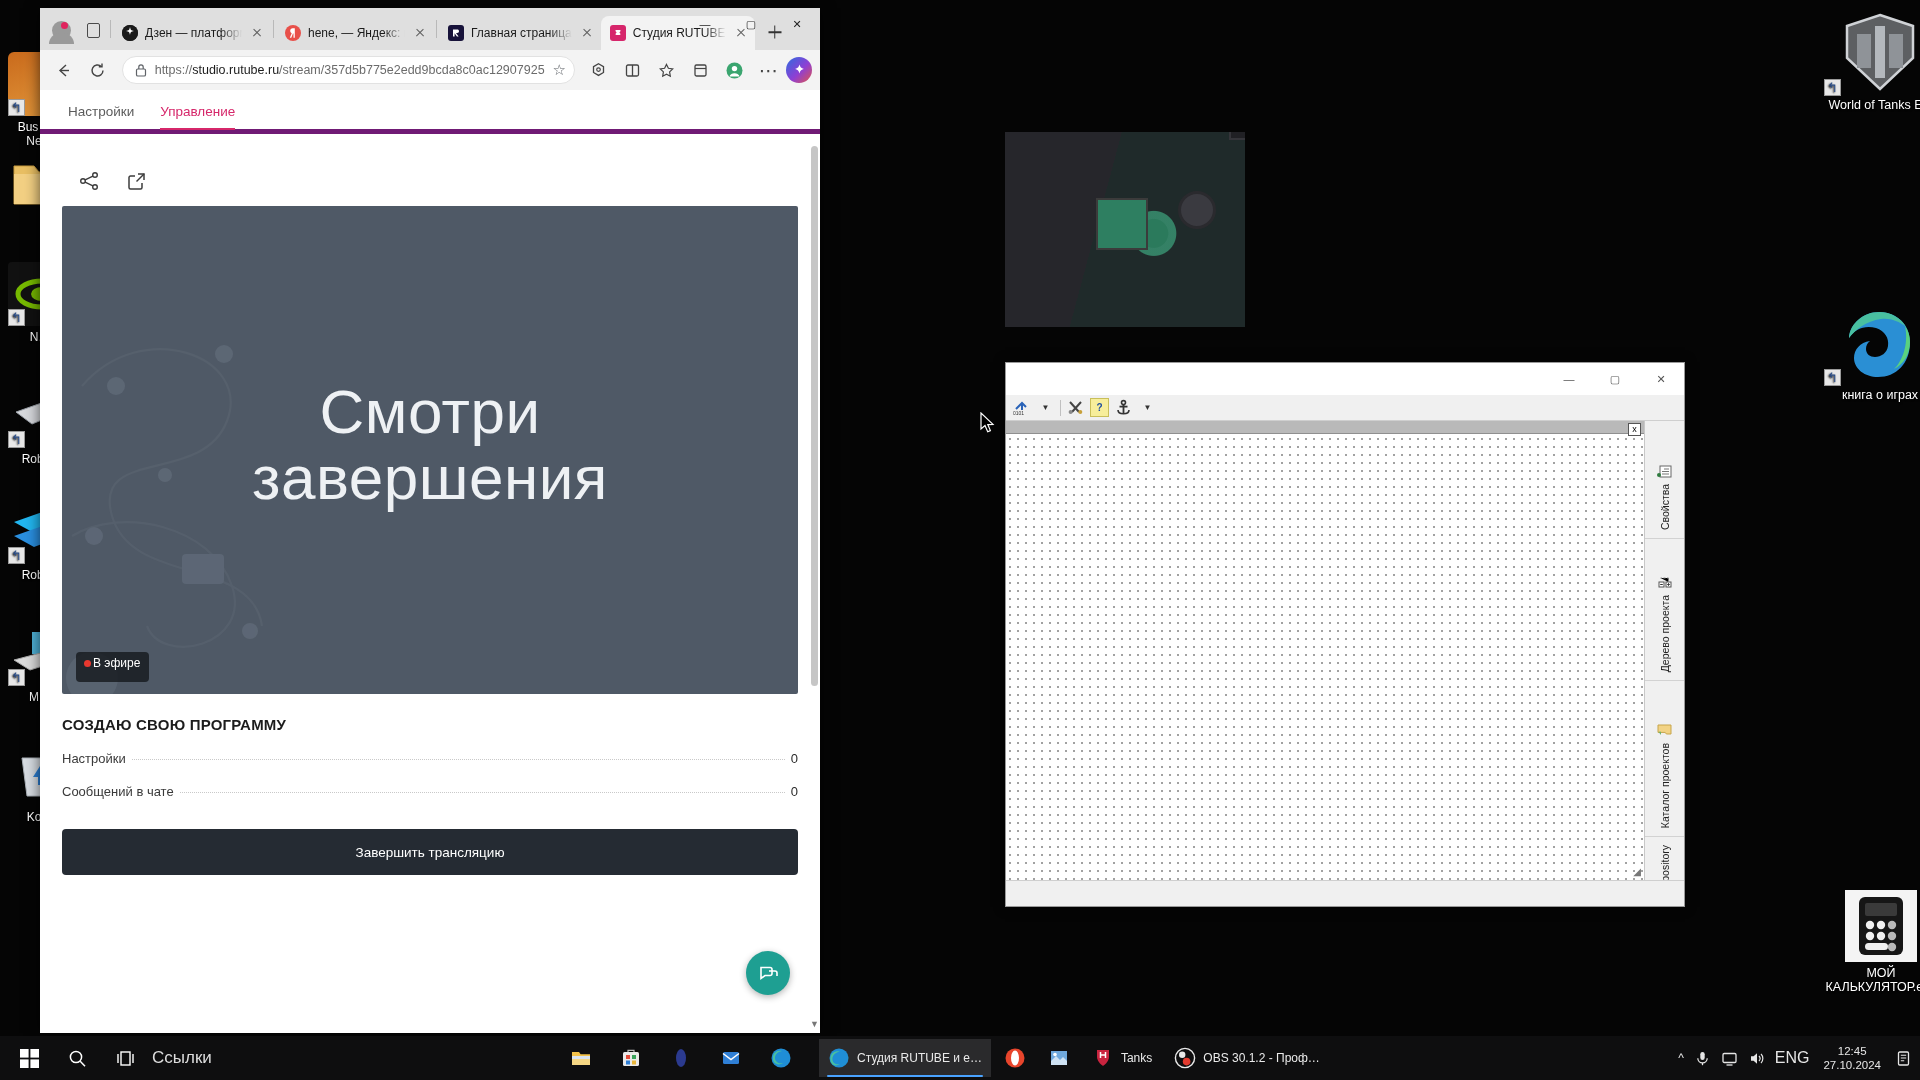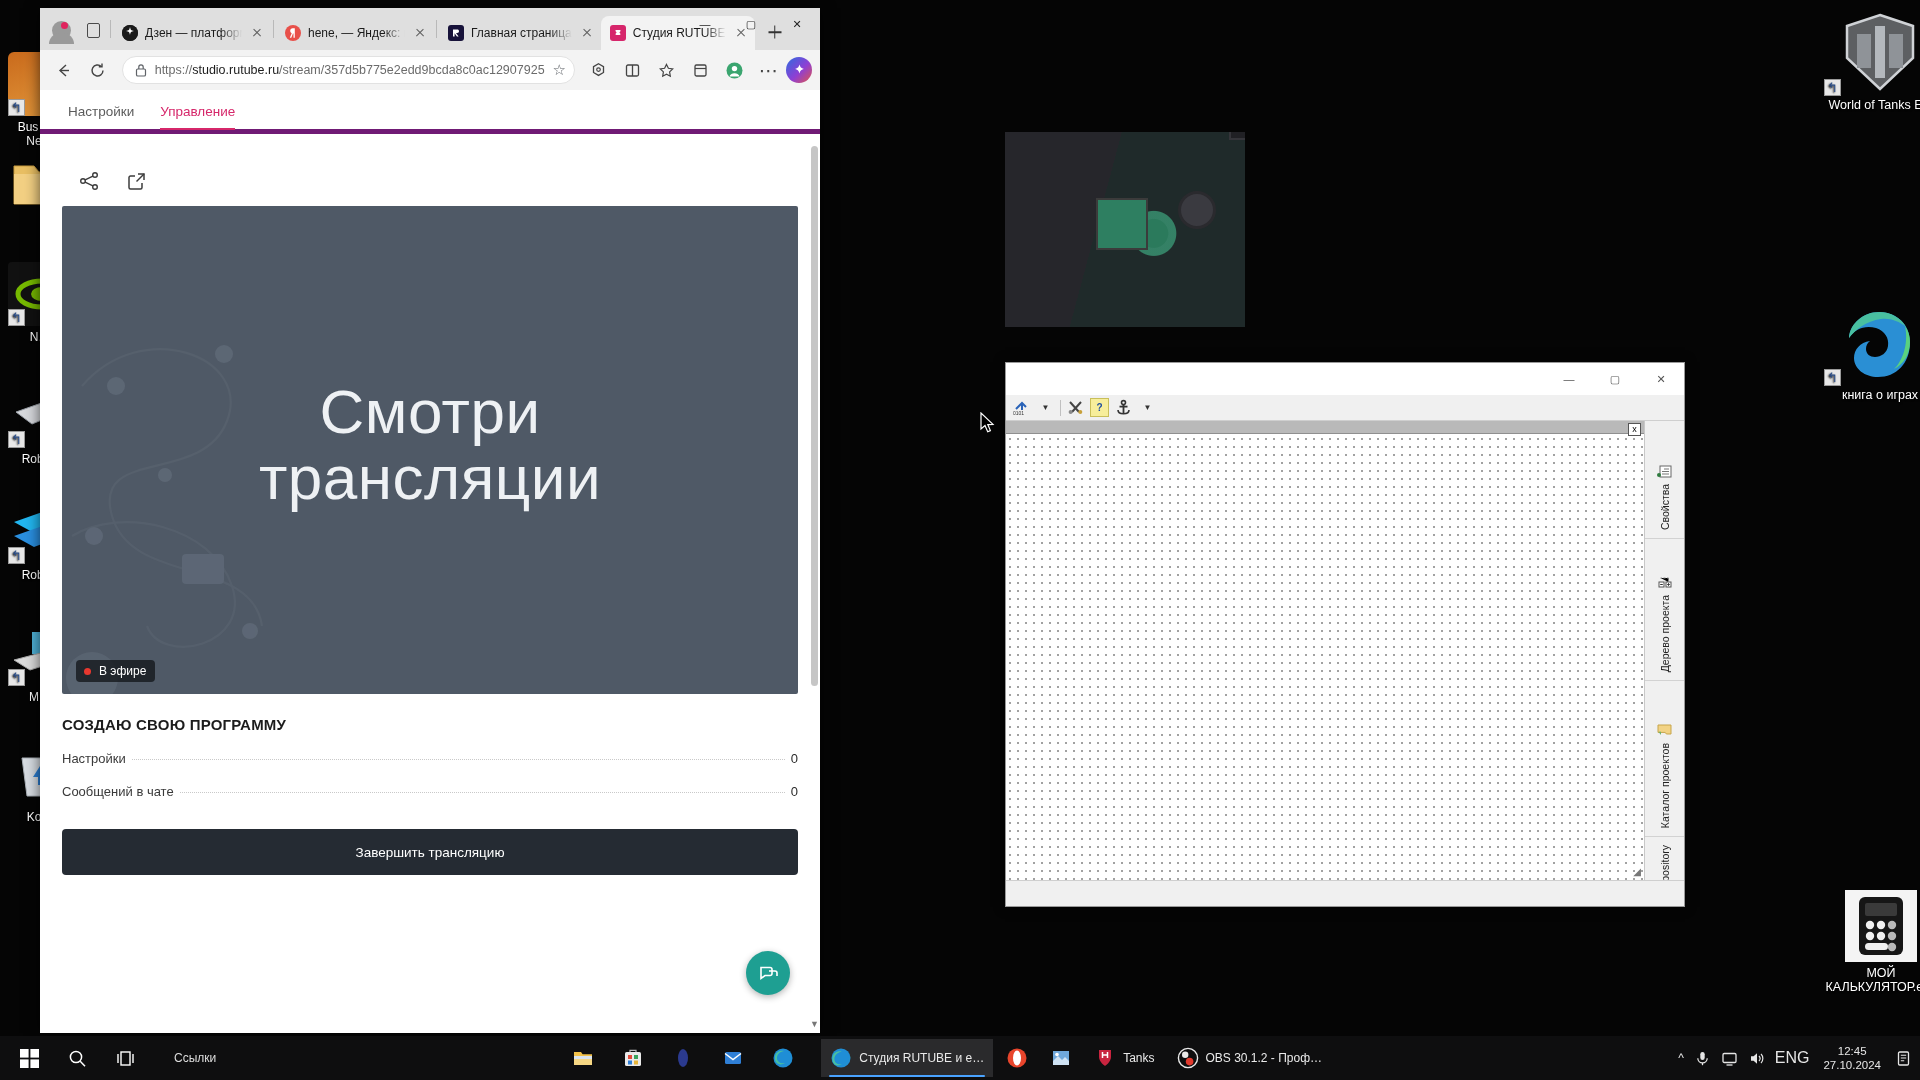--- a/index.html
+++ b/index.html
@@ -148,21 +148,21 @@
     position:relative; overflow:hidden; border-radius:2px;
   }
   .player .bigtext{
     position:absolute; left:0; right:0; top:50%; transform:translateY(-54%);
     text-align:center; color:#eef1f4; font-size:62px; line-height:1.06;
     font-weight:400; letter-spacing:.5px;
   }
   .live-badge{
     position:absolute; left:14px; bottom:12px;
     background:rgba(22,26,31,.82); border-radius:4px;
-    padding:4px 9px 4px 8px; display:flex; align-items:center; gap:8px;
+    padding:4px 9px 12px 8px; display:flex; align-items:center; gap:2px;
     color:#fff; font-size:12px;
   }
   .live-dot{ width:7px;height:7px;border-radius:50%;background:#e8382f;}
 
   .stream-title{
     margin: 22px 22px 0; font-size:15px; font-weight:700; color:#1c1c1c;
     letter-spacing:.2px;
   }
   .statrow{
     margin: 18px 22px 0; display:flex; align-items:baseline; gap:6px;
@@ -259,21 +259,21 @@
   }
   #hiasm .resz{ position:absolute; right:3px; bottom:3px; color:#777; font-size:10px;}
 
   
   #taskbar{
     position:absolute; left:0; bottom:0; width:1920px; height:44px;
     background:#0e0e0f; display:flex; align-items:center;
   }
   .tb-left{ display:flex; align-items:center; gap:2px; padding-left:6px;}
   .tb-sq{ width:46px;height:44px;display:flex;align-items:center;justify-content:center;}
-  .tb-links{ color:#ddd; font-size:12px; margin-left:24px; }
+  .tb-links{ color:#ddd; font-size:17px; margin-left:2px; }
   .tb-center{ flex:1; display:flex; align-items:center; justify-content:center; gap:4px;}
   .tb-app{
     height:38px; display:flex; align-items:center; gap:7px;
     padding:0 9px; color:#eaeaea; font-size:12px; position:relative;
   }
   .tb-app.open{ background:#2a2a2c; }
   .tb-app .und{ position:absolute; left:8px; right:8px; bottom:0; height:2.5px; background:#4aa3ff; border-radius:2px;}
   .tb-ic{ width:22px;height:22px;border-radius:3px;flex:none;}
   .tb-right{ display:flex; align-items:center; gap:10px; padding-right:8px; color:#e6e6e6; font-size:11.5px;}
   .tray-ic{ width:17px;height:17px;}
@@ -575,21 +575,21 @@
           <circle cx="64" cy="60" r="9" fill="#6a7583"></circle>
           <circle cx="172" cy="28" r="9" fill="#6a7583"></circle>
           <circle cx="113" cy="149" r="7" fill="#6a7583"></circle>
           <circle cx="42" cy="210" r="9" fill="#6a7583"></circle>
           <circle cx="198" cy="305" r="8" fill="#6a7583"></circle>
           <rect x="130" y="228" width="42" height="30" rx="4" fill="#6a7583"></rect>
           <circle cx="40" cy="352" r="26" fill="#636e7b"></circle>
         </svg>
         <div class="bigtext">
           <div>Смотри</div>
-          <div>трансляции</div>
+          <div>завершения</div>
         </div>
         <div class="live-badge">
           <span class="live-dot"></span>
           <span>В эфире</span>
         </div>
       </div>
 
       <div class="stream-title">СОЗДАЮ СВОЮ ПРОГРАММУ</div>
 
       <div class="statrow">

